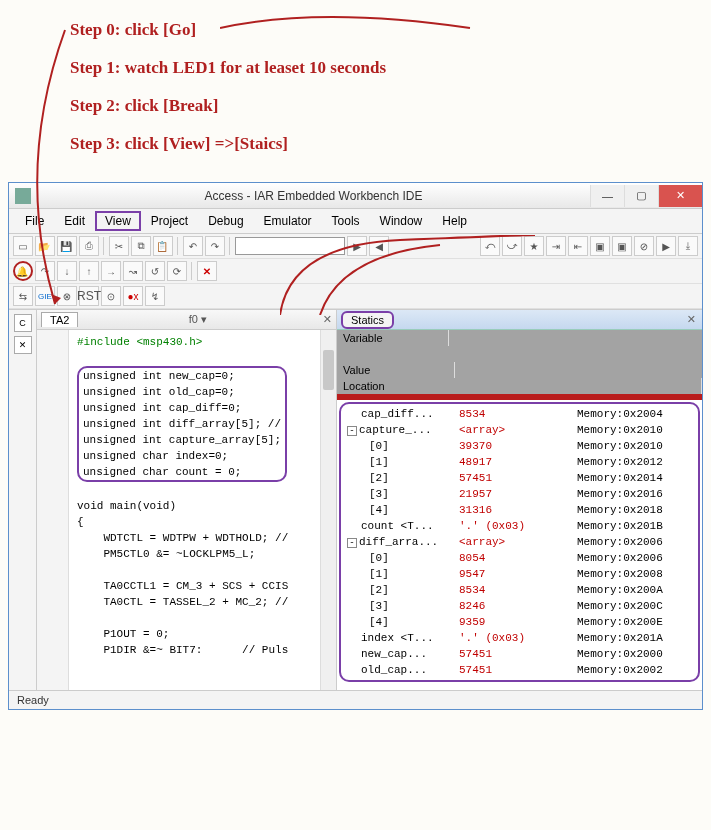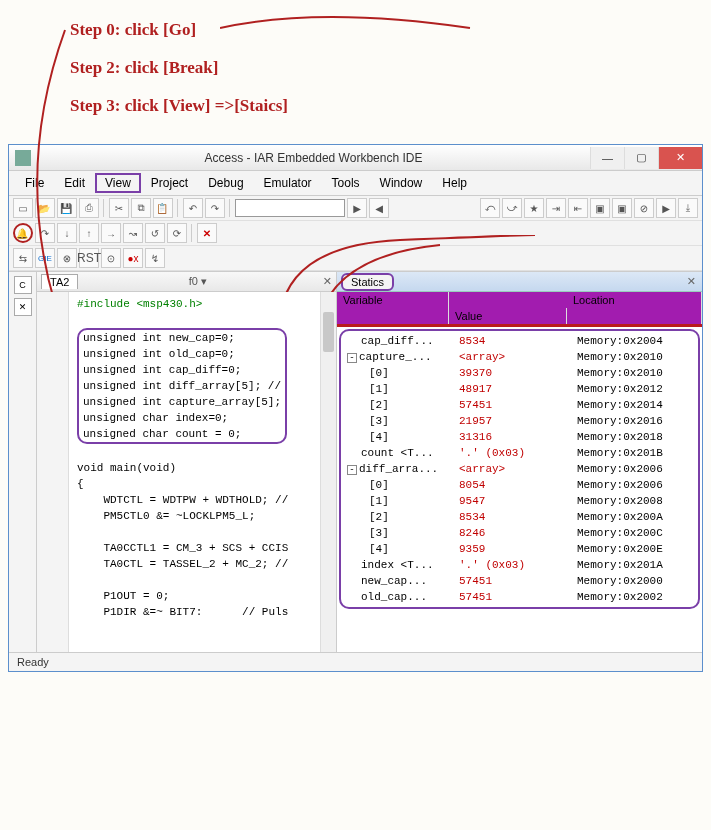--- a/index.html
+++ b/index.html
@@ -48,21 +48,21 @@
   .code-text .pp { color: #008000; }
   .decl-box { border: 2px solid #7a3fa8; border-radius: 10px; padding: 0 4px; display: inline-block; }
   .scrollbar-v { position: absolute; right: 0; top: 0; bottom: 0; width: 16px; background: #f0f0f0; border-left: 1px solid #ddd; }
   .scroll-thumb { position: absolute; left: 2px; right: 2px; top: 20px; height: 40px; background: #c8c8c8; border-radius: 2px; }
   
   .statics-pane { flex: 1; display: flex; flex-direction: column; }
   .statics-hdr { display: flex; align-items: center; background: linear-gradient(#dce8f6,#c5d8ef); border-bottom: 1px solid #9cb; height: 20px; }
   .statics-tab { background: #f4f4f4; border: 1px solid #aaa; padding: 1px 8px; margin-left: 4px; font-size: 11px; }
   .statics-tab.hl { border: 2px solid #7a3fa8; border-radius: 6px; }
   .statics-table { flex: 1; overflow: hidden; background: #fff; font-size: 11px; position: relative; }
-  .st-head { display: flex; background: #a21caf; border-bottom: 3px solid #b91c1c; }
+  .st-head { display: flex; background: #a3a3a3; border-bottom: 6px solid #b91c1c; flex-direction: column; }
   .st-head div { padding: 2px 6px; border-right: 1px solid #ddd; }
   .col-var { width: 112px; }
   .col-val { width: 118px; margin-top: 16px; }
   .col-loc { flex: 1; }
   .st-rows { border: 2px solid #7a3fa8; border-radius: 10px; margin: 2px; padding: 2px 0; font-family: "Courier New", monospace; font-size: 11px; }
   .st-row { display: flex; line-height: 16px; }
   .st-var { width: 118px; padding-left: 6px; color: #000; }
   .st-var.indent { padding-left: 28px; }
   .st-val { width: 118px; color: #c00000; }
   .st-loc { flex: 1; color: #000; font-family: "Courier New", monospace; }
@@ -78,20 +78,21 @@
     </svg>
   <svg class="curve-arrow">
       <path d="M40 2 Q-10 140 30 276" stroke="#b02020" stroke-width="2" fill="none"></path>
       <path d="M30 276 l-4 -10 l10 4 z" fill="#b02020"></path>
     </svg>
   <svg class="bubble-line">
       <path d="M0 80 Q10 10 120 5 Q240 0 255 0" stroke="#b02020" stroke-width="2" fill="none"></path>
       <path d="M40 80 Q60 20 160 10" stroke="#b02020" stroke-width="2" fill="none"></path>
     </svg>
   <div class="step">Step 0: click [Go]</div>
+  <div class="step">Step 1:  watch LED1 for at leaset 10 seconds</div>
   <div class="step">Step 2: click [Break]</div>
   <div class="step">Step 3: click [View] =&gt;[Staics]</div>
 </div>
 
 <div class="window">
 
   <div class="titlebar">
     <div class="titlebar-icon"></div>
     <div class="titlebar-title">Access - IAR Embedded Workbench IDE</div>
     <div class="win-btns">

